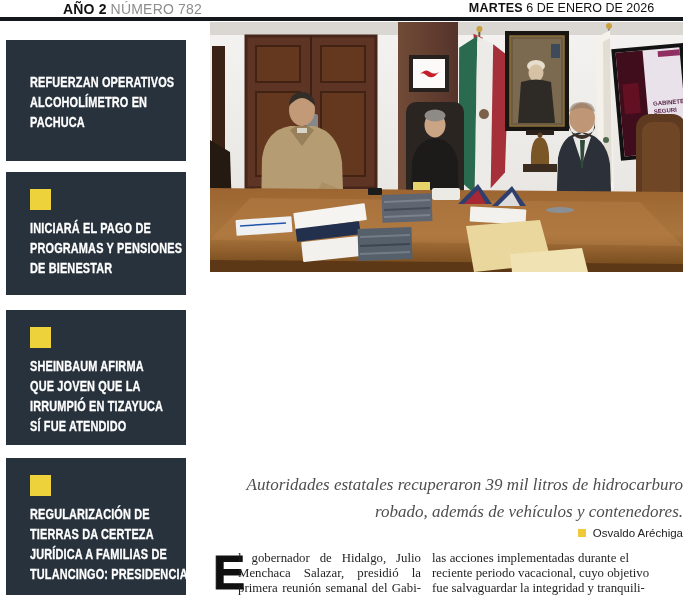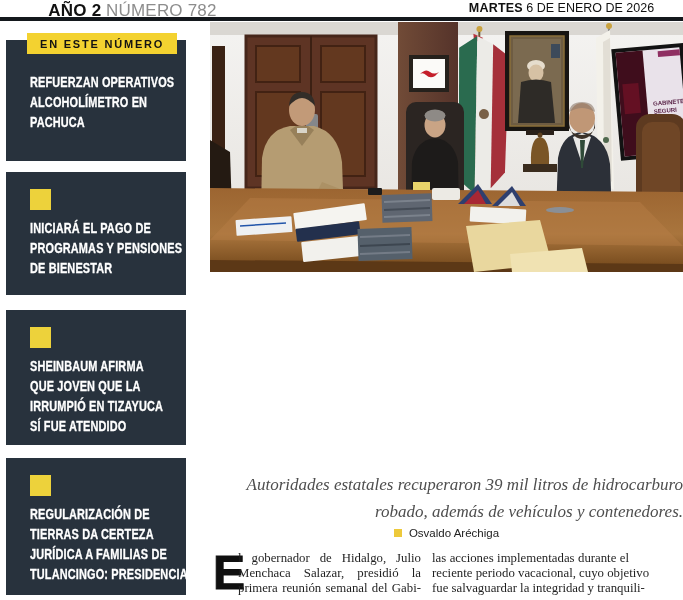--- a/index.html
+++ b/index.html
@@ -2,21 +2,21 @@
 <html><head>
 <meta charset="utf-8">
 <style>
   * { margin:0; padding:0; box-sizing:border-box; }
   html,body { background:#ffffff; }
   .stage {
     position:relative; width:683px; height:600px; overflow:hidden;
     background:#ffffff; font-family:"Liberation Sans", sans-serif;
   }
   
-  .masthead-left  { position:absolute; top:1px; left:0; width:265px; text-align:center; font-size:17px; color:#111; }
+  .masthead-left  { position:absolute; top:1px; left:0; width:265px; text-align:center; font-size:14px; color:#111; }
   .masthead-right { position:absolute; top:1px; left:440px; width:243px; text-align:center; font-size:12.5px; color:#111; }
   .mh-bold { font-weight:bold; letter-spacing:.2px; }
   .mh-gray { color:#8d8d8d; letter-spacing:.2px; }
   .top-rule { position:absolute; top:17px; left:0; width:683px; height:4px; background:#14181d; }
 
   
   .side-block { position:absolute; left:6px; width:180px; background:#28323D; }
   .blk1 { top:40px;  height:121px; }
   .blk2 { top:172px; height:123px; }
   .blk3 { top:310px; height:135px; }
@@ -45,21 +45,21 @@
   .hl-line {
     display:block; white-space:nowrap; font-weight:bold;
     font-size:46px; line-height:47px; letter-spacing:-.5px;
     transform:scaleX(.70); transform-origin:center;
     -webkit-text-stroke:1.3px #141414;
   }
   .deck { position:absolute; left:200px; top:471px; width:483px; text-align:right;
           font-family:"Liberation Serif", serif; font-style:italic;
           font-size:17px; line-height:27px; color:#4E4E4E; }
   .deck-line { display:block; white-space:nowrap; }
-  .byline { position:absolute; left:210px; top:527px; width:473px; text-align:center;
+  .byline { position:absolute; left:210px; top:527px; width:473px; text-align:right;
             font-size:11.5px; color:#222; }
   .byline-square { display:inline-block; width:8px; height:8px; background:#EDC93B; margin-right:7px; }
   .dropcap { position:absolute; left:213px; top:552px; font-size:48px; line-height:42px;
              font-weight:bold; color:#101010; -webkit-text-stroke:1px #101010; }
   .bodycol { position:absolute; top:551px; font-family:"Liberation Serif", serif;
              font-size:12.8px; line-height:15.2px; color:#1f1f1f; }
   .col1 { left:238px; width:183px; }
   .col2 { left:432px; width:197px; }
   .body-line { display:block; white-space:nowrap; text-align:justify; text-align-last:justify;font-family:Liberation Serif, serif; }
 </style>
@@ -71,21 +71,20 @@
   <div class="masthead-left">
     <span class="mh-bold">AÑO 2</span>
     <span class="mh-gray">NÚMERO 782</span>
   </div>
   <div class="masthead-right">
     <span class="mh-bold">MARTES</span>
     <span>6 DE ENERO DE 2026</span>
   </div>
   <div class="top-rule"></div>
 
-  <div class="issue-label">EN ESTE NÚMERO</div>
 
   <div class="side-block blk1">
     <div class="side-text">
       <span class="side-line">REFUERZAN OPERATIVOS</span>
       <span class="side-line">ALCOHOLÍMETRO EN</span>
       <span class="side-line">PACHUCA</span>
     </div>
   </div>
 
   <div class="side-block blk2">

